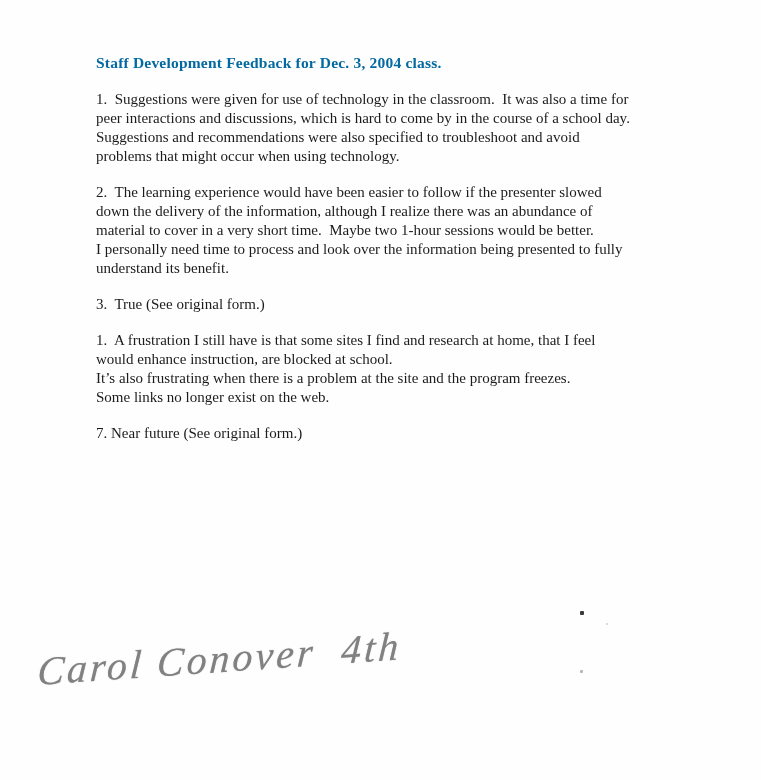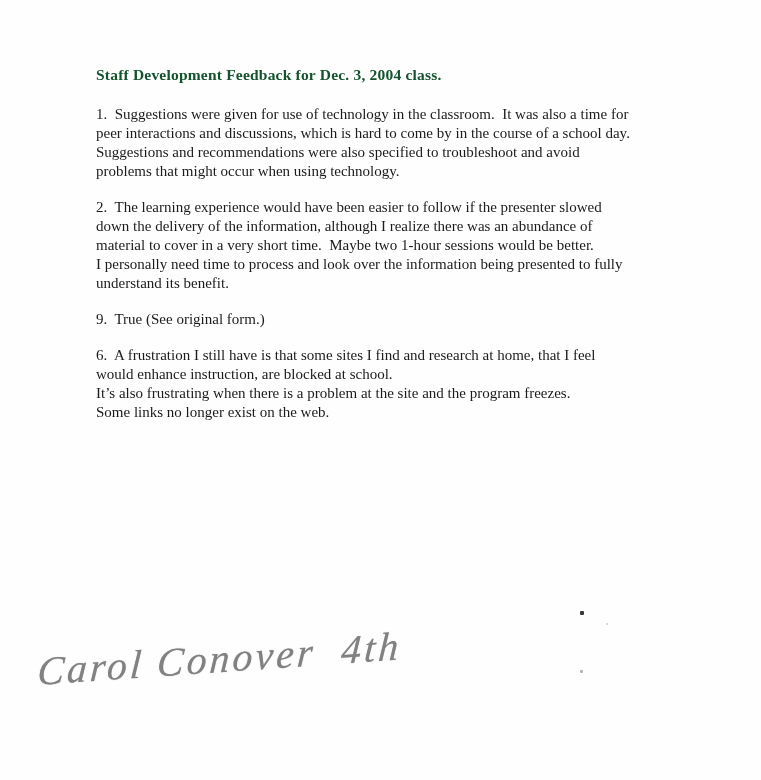--- a/index.html
+++ b/index.html
@@ -12,36 +12,36 @@
     width: 761px;
     height: 780px;
     background: #fefefe;
     overflow: hidden;
     font-family: "Liberation Serif", serif;
     color: #1b1b1b;
   }
   .doc-title {
     position: absolute;
     left: 96px;
-    top: 66px;
+    top: 54px;
     margin: 0;
     font-size: 15.5px;
     font-weight: bold;
     letter-spacing: 0.2px;
     white-space: pre;
-    color: #14532d;
+    color: #0369a1;
   }
   .doc-body {
     position: absolute;
     left: 96px;
     top: 90px;
     width: 640px;
   }
   .para {
-    margin: 15px 0 17px 0;
+    margin: 0 0 17px 0;
     font-size: 15px;
     line-height: 19px;
     white-space: pre-wrap;
     text-rendering: optimizeLegibility;
   }
   .signature {
     position: absolute;
     left: 36px;
     top: 648px;
     width: 420px;
@@ -91,25 +91,26 @@
   <div class="doc-body">
     <p class="para">1.  Suggestions were given for use of technology in the classroom.  It was also a time for
 peer interactions and discussions, which is hard to come by in the course of a school day.
 Suggestions and recommendations were also specified to troubleshoot and avoid
 problems that might occur when using technology.</p>
     <p class="para">2.  The learning experience would have been easier to follow if the presenter slowed
 down the delivery of the information, although I realize there was an abundance of
 material to cover in a very short time.  Maybe two 1-hour sessions would be better.
 I personally need time to process and look over the information being presented to fully
 understand its benefit.</p>
-    <p class="para">9.  True (See original form.)</p>
-    <p class="para">6.  A frustration I still have is that some sites I find and research at home, that I feel
+    <p class="para">3.  True (See original form.)</p>
+    <p class="para">1.  A frustration I still have is that some sites I find and research at home, that I feel
 would enhance instruction, are blocked at school.
 It’s also frustrating when there is a problem at the site and the program freezes.
 Some links no longer exist on the web.</p>
+    <p class="para">7. Near future (See original form.)</p>
   </div>
 
   <div class="speck speck-1"></div>
   <div class="speck speck-2"></div>
   <div class="speck speck-3"></div>
 
   <div class="signature">Carol Conover  4th</div>
 
 </div>
 

